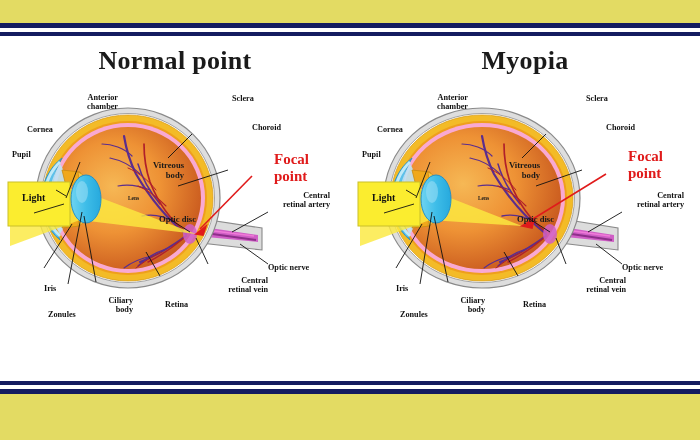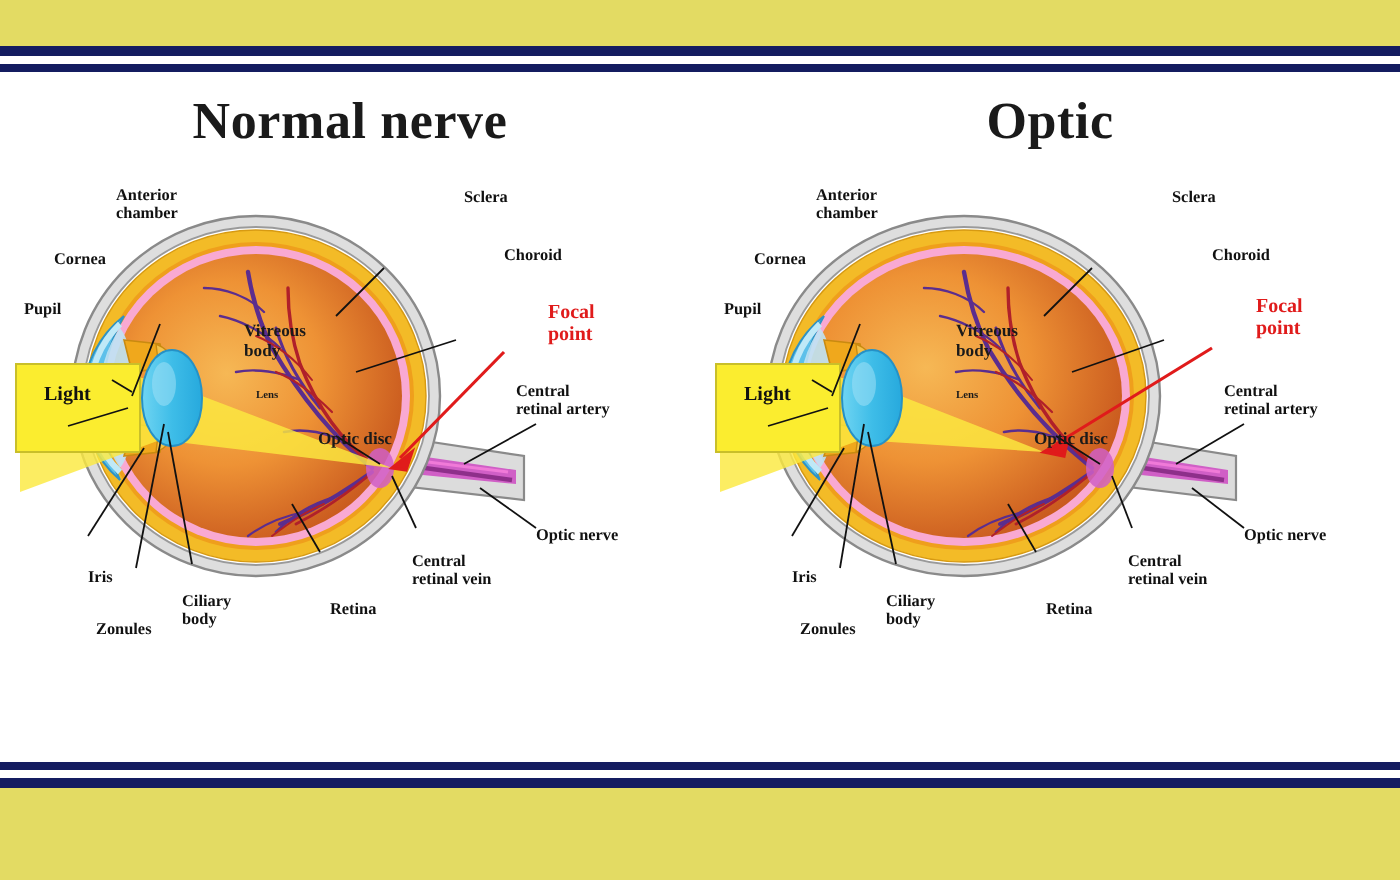--- a/index.html
+++ b/index.html
@@ -39,38 +39,38 @@
 
   .lbl {
     position:absolute;
     font-family:"Liberation Serif", serif;
     font-weight:bold;
     font-size:8.2px;
     color:#111;
     line-height:1.12;
     white-space:nowrap;
   }
-  .lbl.ctr { text-align:left; }
-  .lbl-red { color:#e01b1b; font-size:10px; line-height:1.1; }
+  .lbl.ctr { text-align:right; }
+  .lbl-red { color:#e01b1b; font-size:15px; line-height:1.1; }
   .lbl-in { font-size:8.6px; color:#1a1a1a; }
   .lbl-lens { font-size:5.4px; color:#1a1a1a; }
   .lbl-light { font-size:10px; color:#111; }
 </style>
 </head>
 <body>
 
 <div class="band-yellow-top"></div>
 <div class="band-navy-1t"></div>
 <div class="band-white-t"></div>
 <div class="band-navy-2t"></div>
 
 <div class="stage">
 
   <div class="panel left">
-    <div class="panel-title">Normal nerve</div>
+    <div class="panel-title">Normal point</div>
 
     <div class="diagram">
       <svg width="350" height="295" viewBox="0 0 350 295" xmlns="http://www.w3.org/2000/svg">
         <defs>
           <radialGradient id="vitG1" cx="40%" cy="42%" r="72%">
             <stop offset="0%" stop-color="#f6b855"></stop>
             <stop offset="45%" stop-color="#ee9235"></stop>
             <stop offset="100%" stop-color="#bf4a18"></stop>
           </radialGradient>
           <linearGradient id="lensG1" x1="0" y1="0" x2="1" y2="0">
@@ -215,21 +215,21 @@
     <div class="lbl lbl-light" style="left:22px; top:156px;">Light</div>
     <div class="lbl lbl-lens" style="left:128px; top:159px;">Lens</div>
     <div class="lbl lbl-in ctr" style="left:122px; top:125px; width:62px;">
       <span>Vitreous</span><br>
       <span>body</span>
     </div>
     <div class="lbl lbl-in" style="left:159px; top:179px;">Optic disc</div>
   </div>
 
   <div class="panel right">
-    <div class="panel-title">Optic</div>
+    <div class="panel-title">Myopia</div>
 
     <div class="diagram">
       <svg width="350" height="295" viewBox="0 0 350 295" xmlns="http://www.w3.org/2000/svg">
         <defs>
           <radialGradient id="vitG2" cx="38%" cy="40%" r="74%">
             <stop offset="0%" stop-color="#f6b855"></stop>
             <stop offset="45%" stop-color="#ee9235"></stop>
             <stop offset="100%" stop-color="#bf4a18"></stop>
           </radialGradient>
           <linearGradient id="lensG2" x1="0" y1="0" x2="1" y2="0">

